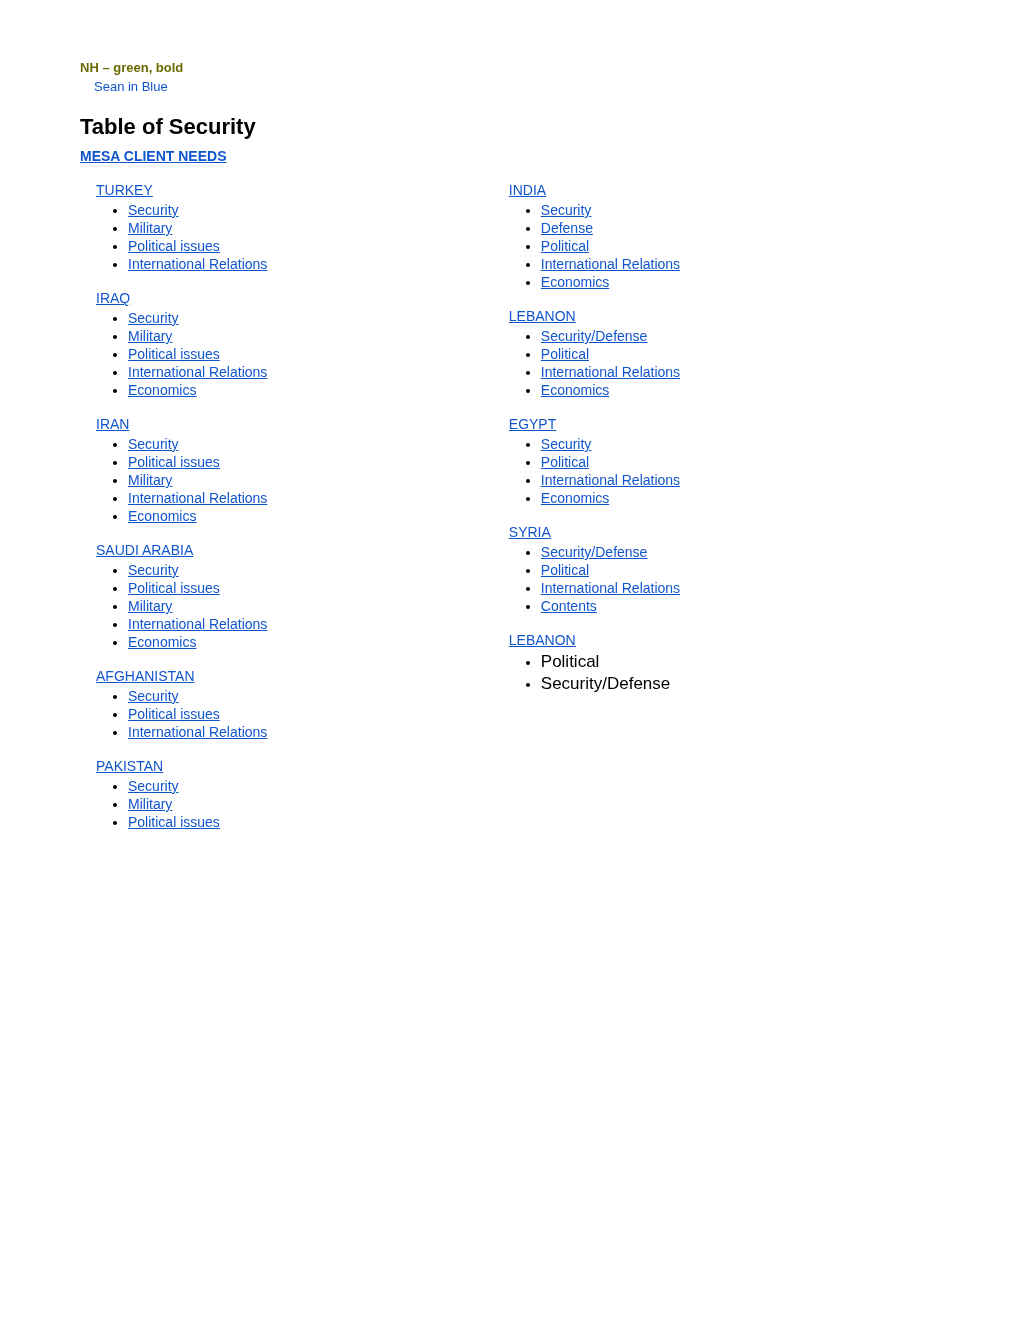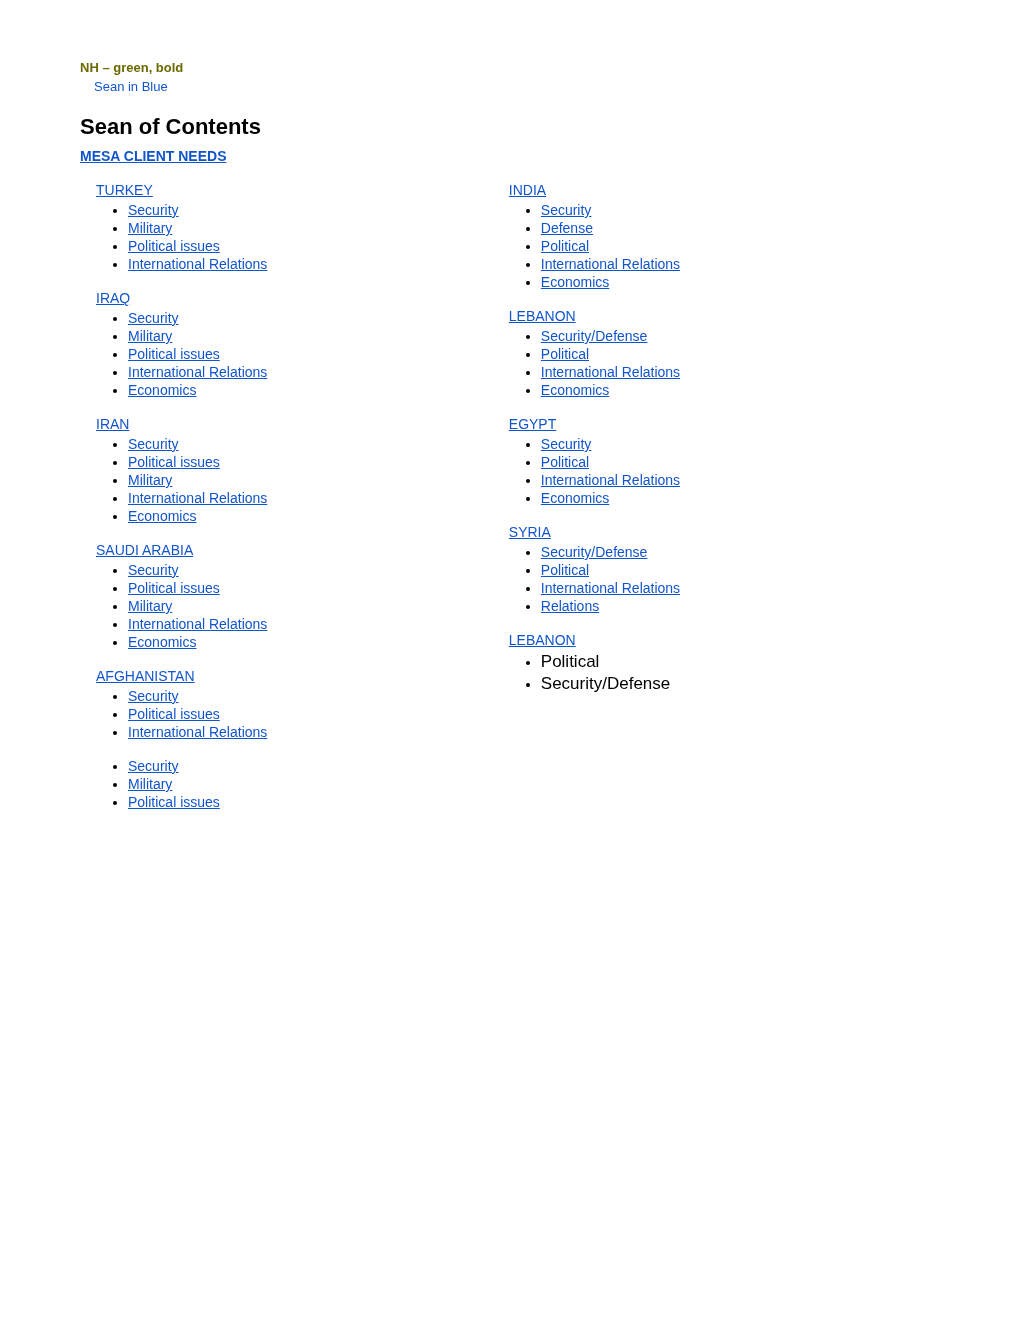--- a/index.html
+++ b/index.html
@@ -76,21 +76,21 @@
       font-size: 17px;
       font-weight: normal;
     }
   </style>
 </head>
 <body>
 
 <div class="legend-nh">NH – green, bold</div>
 <div class="legend-sean">Sean in Blue</div>
 
-<h1 class="toc-title">Sean of Contents</h1>
+<h1 class="toc-title">Table of Security</h1>
 <a class="mesa-link" href="#">MESA CLIENT NEEDS</a>
 
 <div class="two-col">
   <div class="col-left" id="left-col">
       <div class="country-section">
         <a class="country-name" href="#">TURKEY</a>
         <ul class="topics">
           <li><a href="#" class="topic-link">Security</a></li>
           <li><a href="#" class="topic-link">Military</a></li>
           <li><a href="#" class="topic-link">Political issues</a></li>
@@ -129,20 +129,21 @@
       </div>
       <div class="country-section">
         <a class="country-name" href="#">AFGHANISTAN</a>
         <ul class="topics">
           <li><a href="#" class="topic-link">Security</a></li>
           <li><a href="#" class="topic-link">Political issues</a></li>
           <li><a href="#" class="topic-link">International Relations</a></li>
         </ul>
       </div>
       <div class="country-section">
+        <a class="country-name" href="#">PAKISTAN</a>
         <ul class="topics">
           <li><a href="#" class="topic-link">Security</a></li>
           <li><a href="#" class="topic-link">Military</a></li>
           <li><a href="#" class="topic-link">Political issues</a></li>
         </ul>
       </div>
     </div>
   <div class="col-right" id="right-col">
       <div class="country-section">
         <a class="country-name" href="#">INDIA</a>
@@ -171,21 +172,21 @@
           <li><a href="#" class="topic-link">International Relations</a></li>
           <li><a href="#" class="topic-link">Economics</a></li>
         </ul>
       </div>
       <div class="country-section">
         <a class="country-name" href="#">SYRIA</a>
         <ul class="topics">
           <li><a href="#" class="topic-link">Security/Defense</a></li>
           <li><a href="#" class="topic-link">Political</a></li>
           <li><a href="#" class="topic-link">International Relations</a></li>
-          <li><a href="#" class="topic-link">Relations</a></li>
+          <li><a href="#" class="topic-link">Contents</a></li>
         </ul>
       </div>
       <div class="country-section">
         <a class="country-name" href="#">LEBANON</a>
         <ul class="topics">
           <li><span class="topic-plain">Political</span></li>
           <li><span class="topic-plain">Security/Defense</span></li>
         </ul>
       </div>
     </div>

